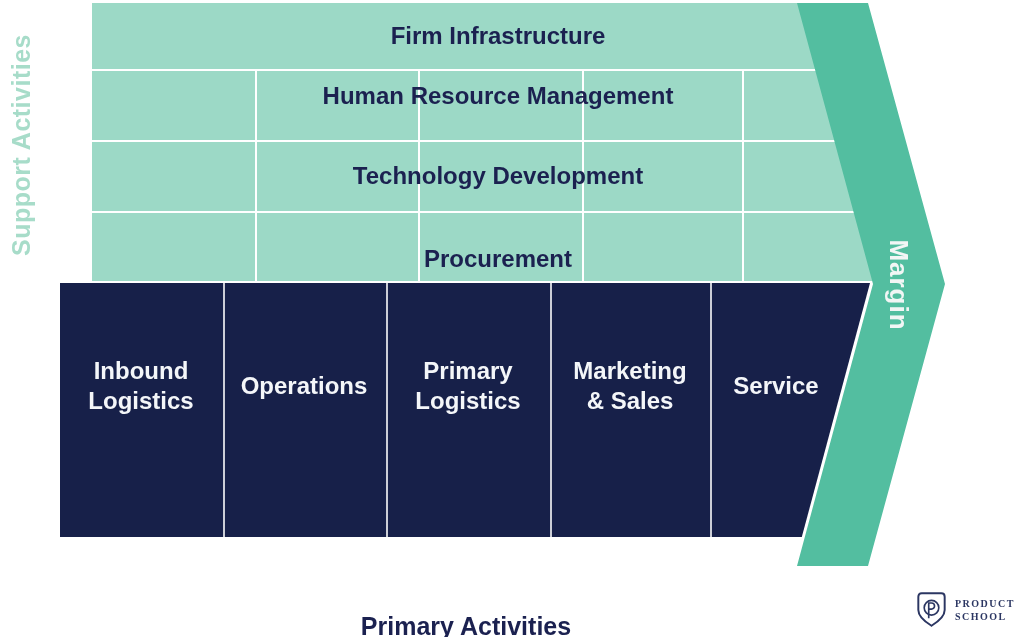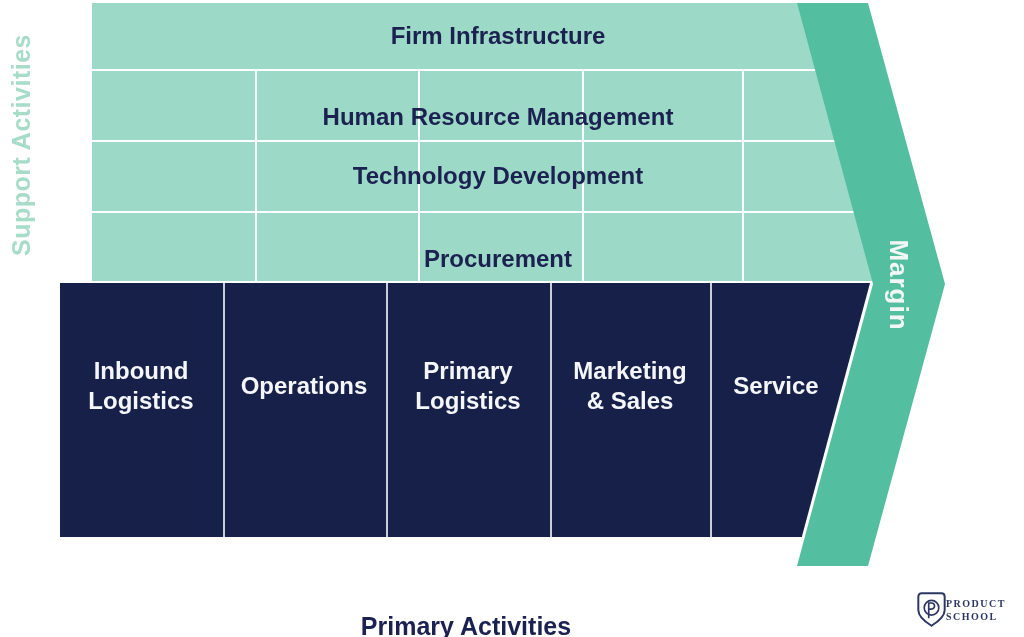--- a/index.html
+++ b/index.html
@@ -109,20 +109,21 @@
     color: #1B2150;
     margin-top: 20px;
   }
 
   
   .logo {
     position: absolute;
     left: 917px; top: 592px;
     display: flex;
     align-items: center;
+    gap: 9px;
   }
   .logo-text {
     font-family: "Liberation Serif", serif;
     font-weight: 700;
     font-size: 10px;
     letter-spacing: 1.5px;
     color: #2B3662;
     line-height: 13px;
   }
 </style>
@@ -139,21 +140,21 @@
     <div class="hline" style="top:137px"></div>
     <div class="hline" style="top:208px"></div>
     <div class="hline" style="top:278px"></div>
 
     <div class="vline" style="left:163px"></div>
     <div class="vline" style="left:326px"></div>
     <div class="vline" style="left:490px"></div>
     <div class="vline" style="left:650px"></div>
 
     <div class="row-label" style="top:33px">Firm Infrastructure</div>
-    <div class="row-label" style="top:114px">Human Resource Management</div>
+    <div class="row-label" style="top:93px">Human Resource Management</div>
     <div class="row-label" style="top:173px">Technology Development</div>
     <div class="row-label" style="top:256px">Procurement</div>
   </div>
 
   <div class="primary-area">
 
     <div class="vline" style="left:163px"></div>
     <div class="vline" style="left:326px"></div>
     <div class="vline" style="left:490px"></div>
     <div class="vline" style="left:650px"></div>

